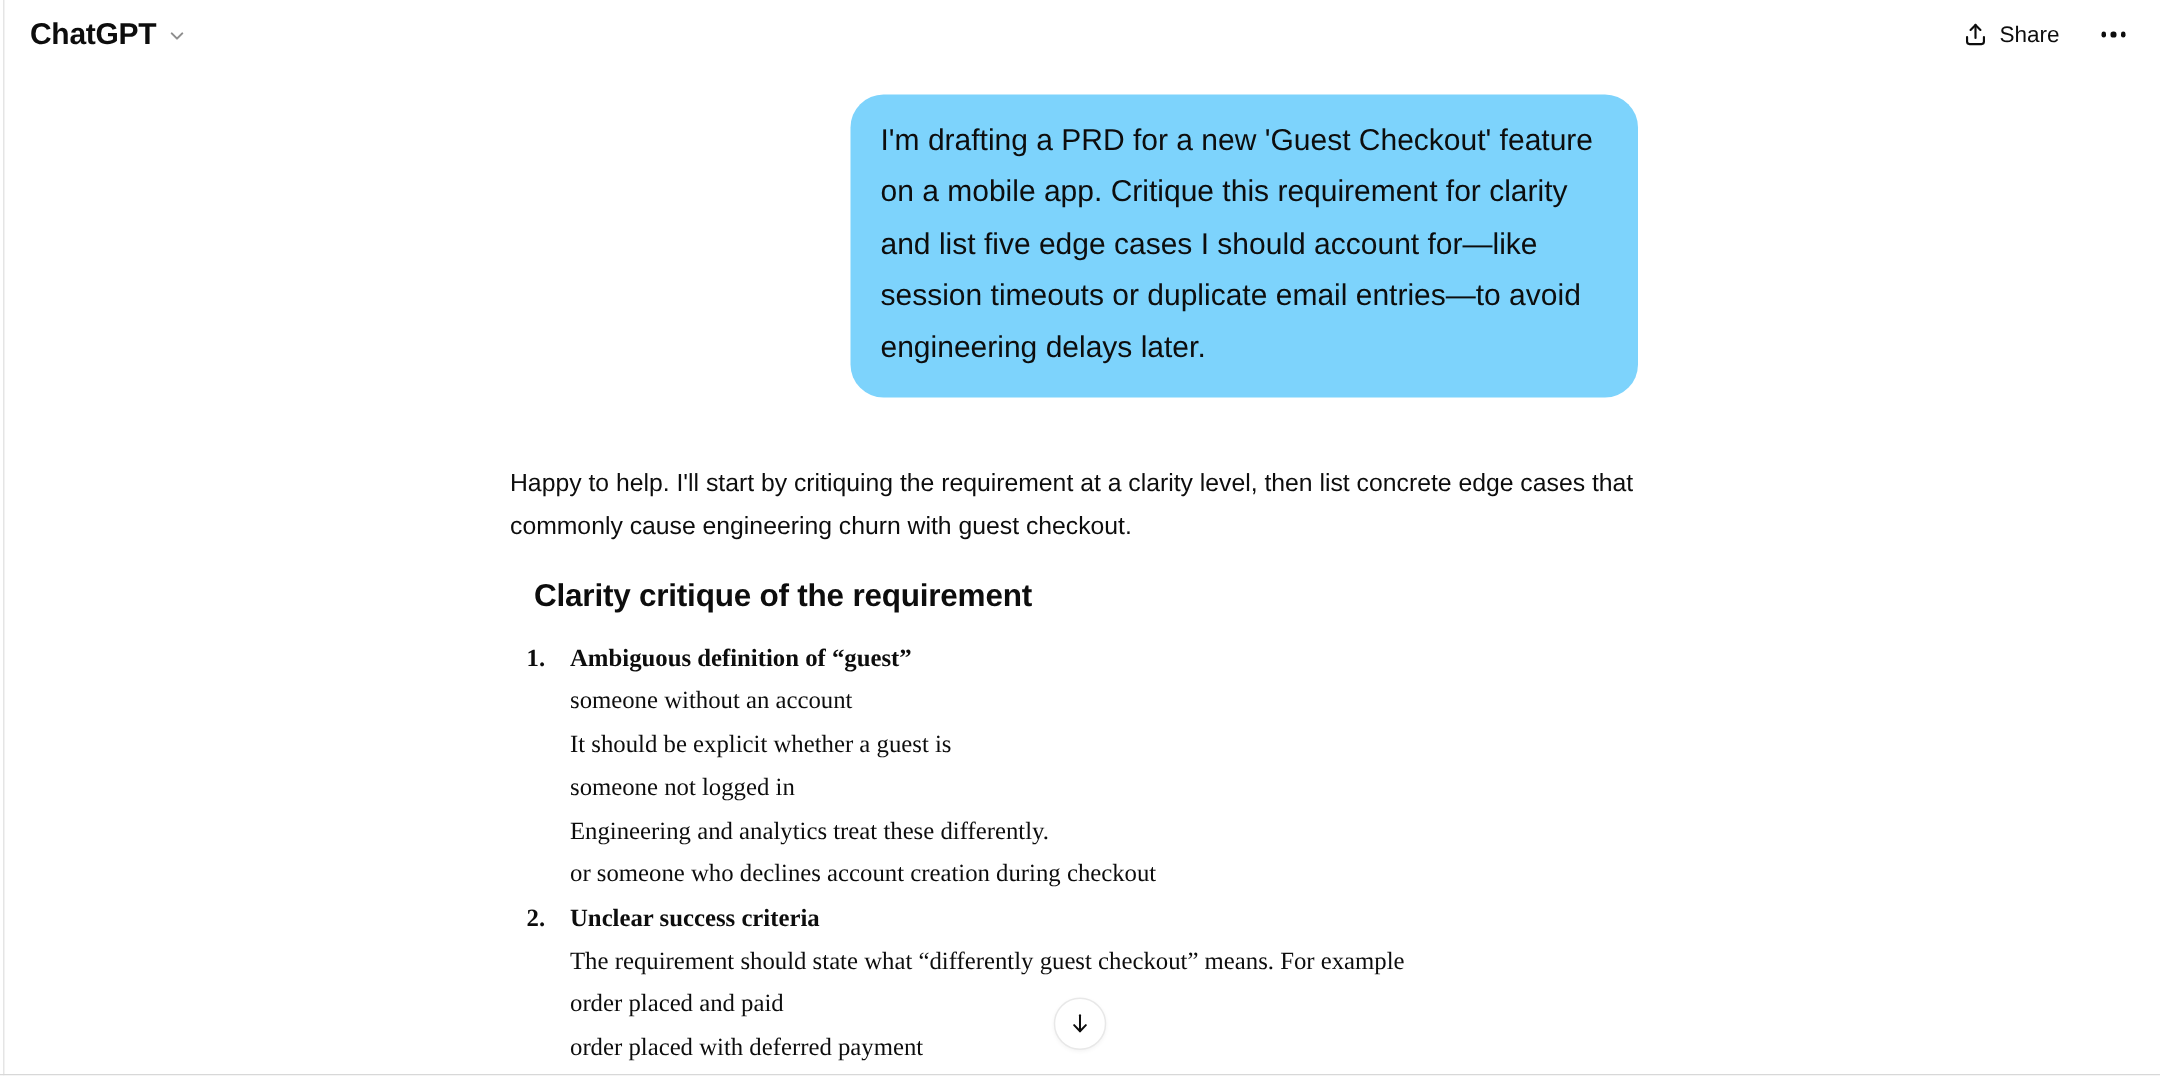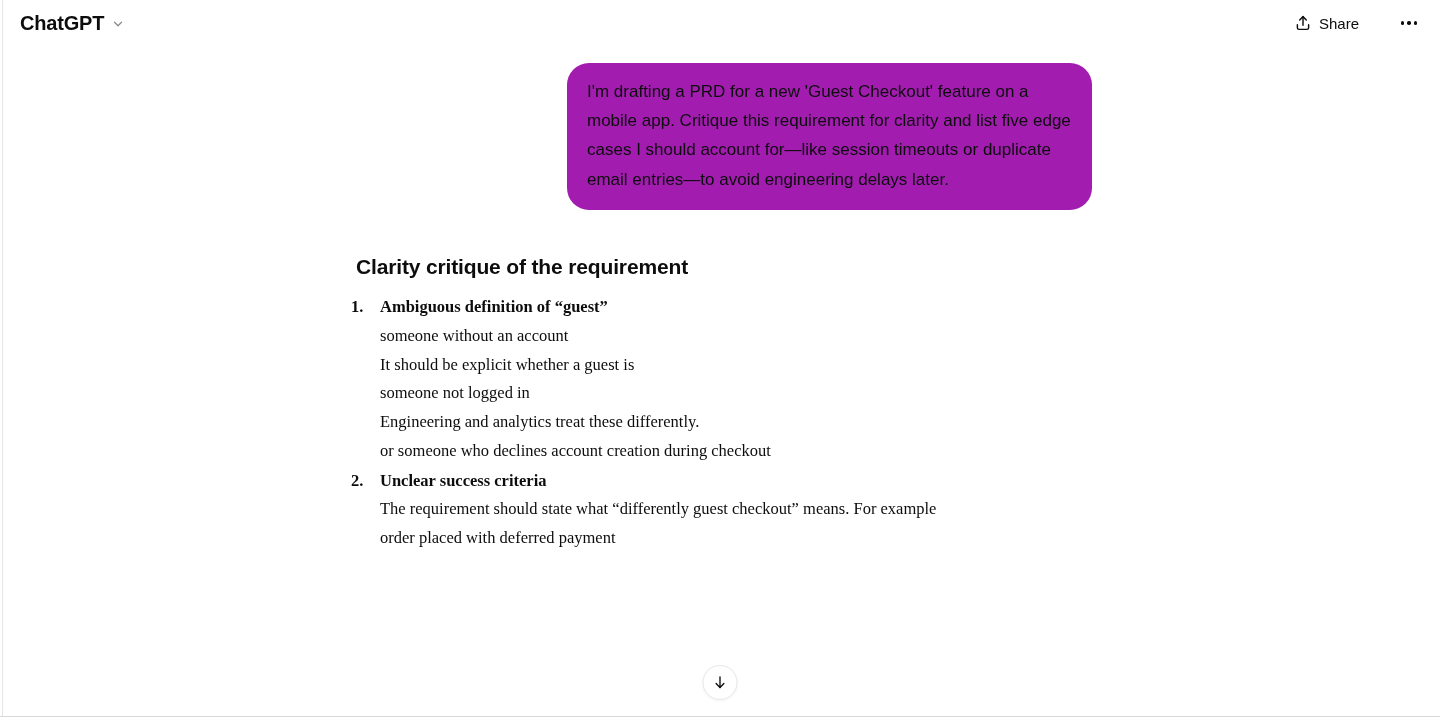--- a/index.html
+++ b/index.html
@@ -75,21 +75,21 @@
     width: 14px;
     height: 14px;
     display: block;
     color: #8f8f8f;
     margin-top: 2px;
   }
 
   .header-right {
     display: flex;
     align-items: center;
-    gap: 22px;
+    gap: 8px;
   }
 
   .share-button {
     display: flex;
     align-items: center;
     gap: 7px;
     height: 34px;
     padding: 0 11px;
     border-radius: 17px;
     border: none;
@@ -147,24 +147,24 @@
 
   
   .user-turn {
     display: flex;
     justify-content: flex-end;
     margin-bottom: 43px;
   }
 
   .user-bubble {
     max-width: 525px;
-    background: #a21caf;
+    background: #7dd3fc;
     border-radius: 22px;
     padding: 14px 20px 16px 20px;
-    font-size: 17px;
+    font-size: 20px;
     line-height: 1.72;
     color: #0d0d0d;
     text-align: left;
   }
 
   
   .assistant-turn {
     color: #0d0d0d;
     font-size: 16.5px;
     line-height: 1.74;
@@ -293,38 +293,40 @@
   <div class="conversation">
 
     <div class="thread">
 
       <div class="user-turn">
         <div class="user-bubble">I'm drafting a PRD for a new 'Guest Checkout' feature on a mobile app. Critique this requirement for clarity and list five edge cases I should account for—like session timeouts or duplicate email entries—to avoid engineering delays later.</div>
       </div>
 
       <div class="assistant-turn">
 
+        <p>Happy to help. I'll start by critiquing the requirement at a clarity level, then list concrete edge cases that commonly cause engineering churn with guest checkout.</p>
 
         <div class="assistant-heading">Clarity critique of the requirement</div>
 
 
         <ol class="numbered">
 
           <li>
             <span class="li-title">Ambiguous definition of “guest”</span>
             <span class="li-line">someone without an account</span>
             <span class="li-line">It should be explicit whether a guest is</span>
             <span class="li-line">someone not logged in</span>
             <span class="li-line">Engineering and analytics treat these differently.</span>
             <span class="li-line">or someone who declines account creation during checkout</span>
           </li>
 
           <li>
             <span class="li-title">Unclear success criteria</span>
             <span class="li-line">The requirement should state what “differently guest checkout” means. For example</span>
+            <span class="li-line">order placed and paid</span>
             <span class="li-line">order placed with deferred payment</span>
 
           </li>
 
         </ol>
       </div>
     </div>
 
     <button class="scroll-down-button" title="Scroll to bottom">
       <span class="arrow-down-icon">

